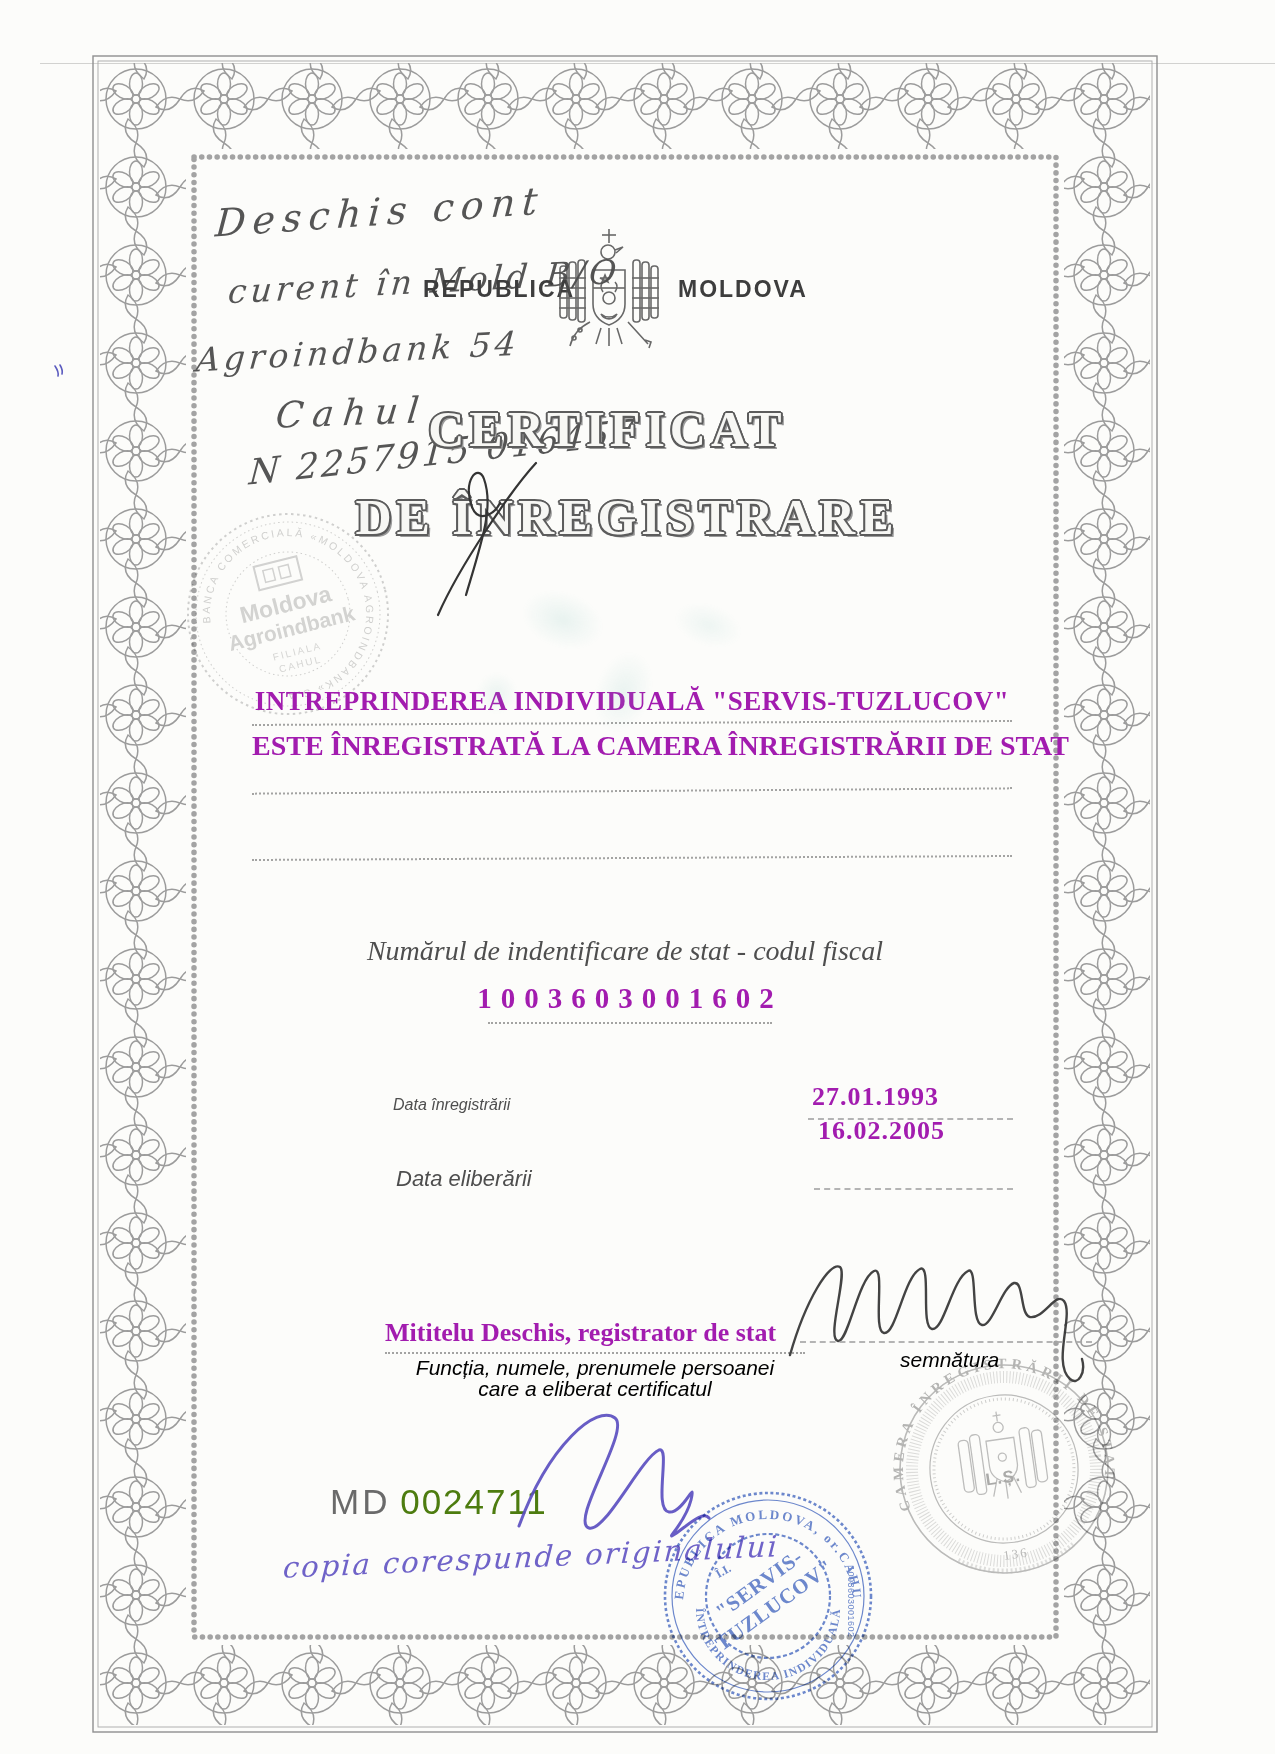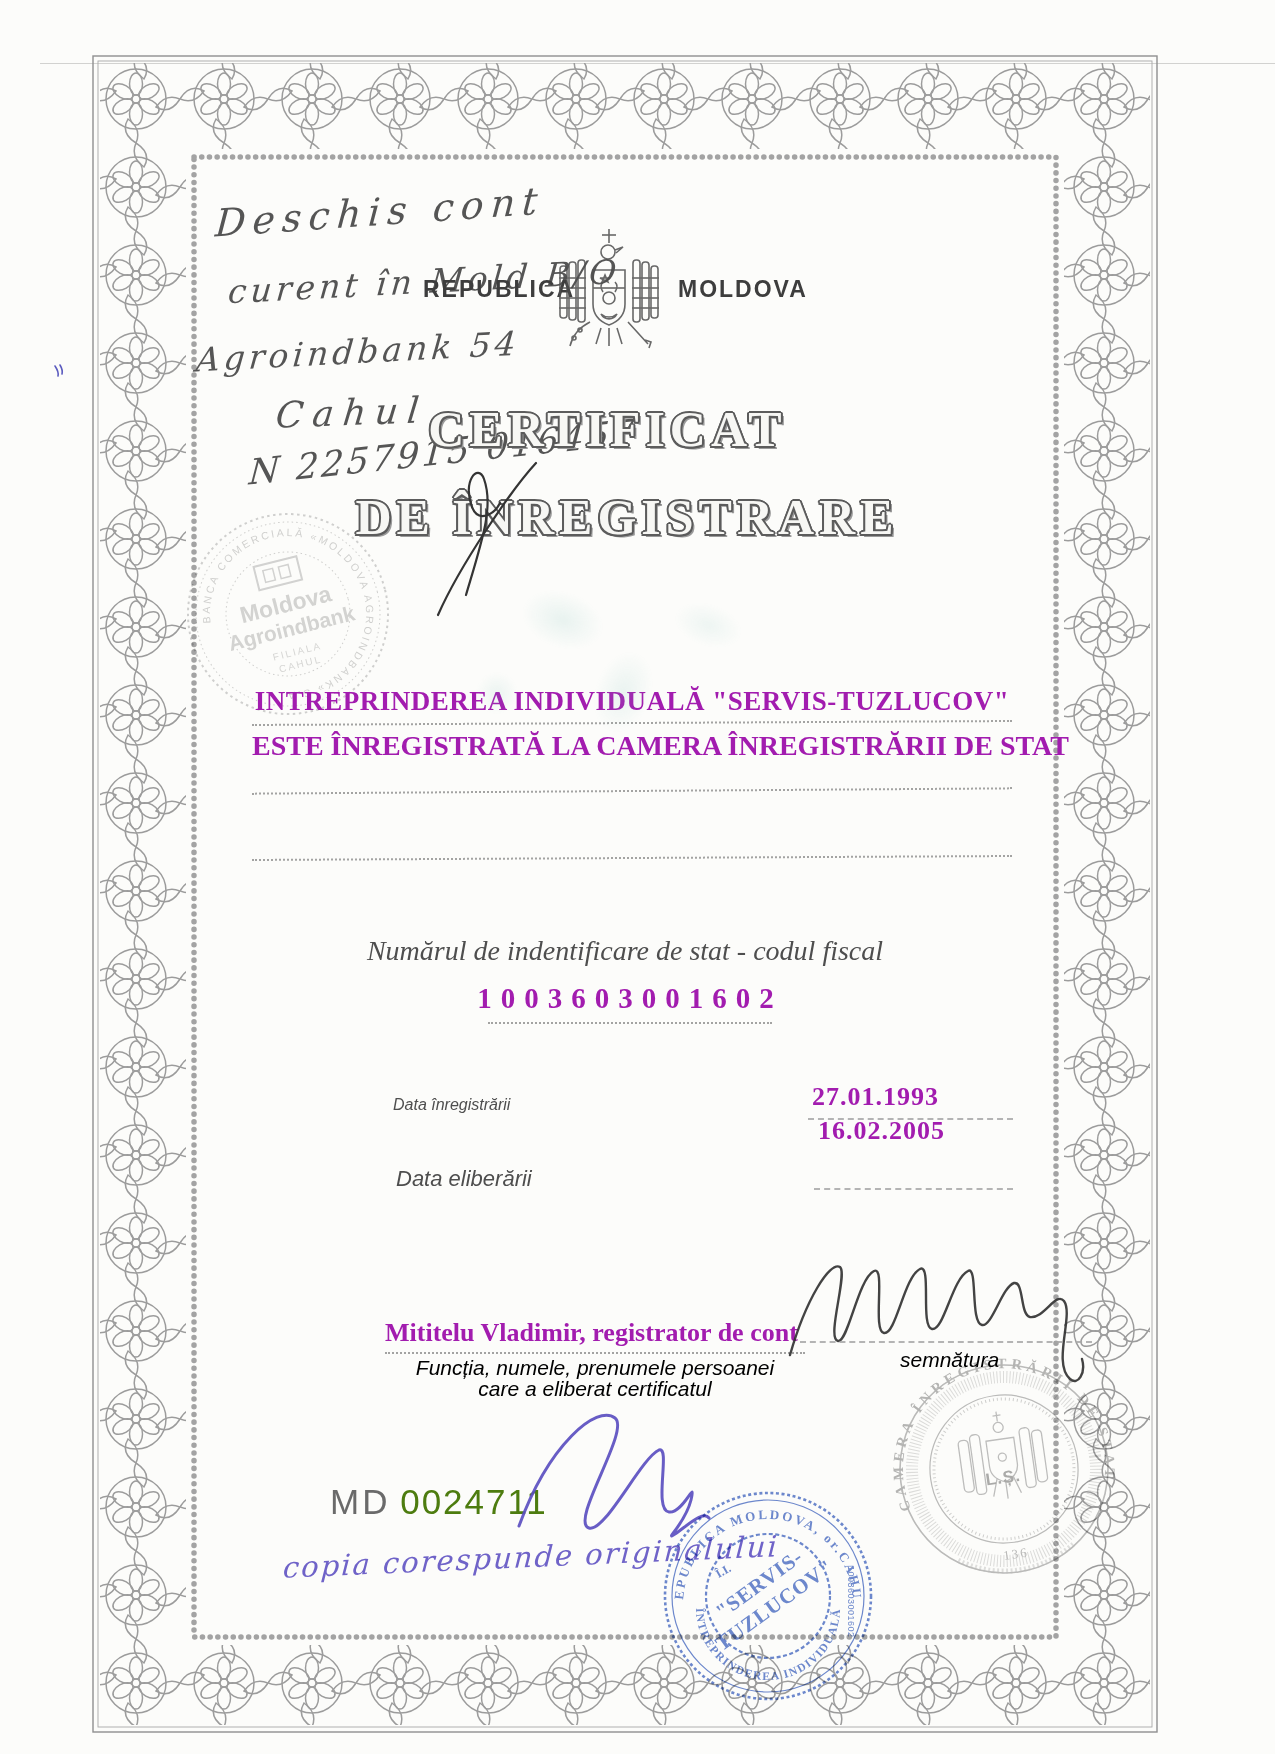--- a/index.html
+++ b/index.html
@@ -166,21 +166,21 @@
   <div class="abs rule-dot" style="left:488px;top:1022px;width:284px;"></div>
 
   <div class="abs ital-label" style="left:393px;top:1096px;font-size:16px;">Data înregistrării</div>
   <div class="abs bold-serif" style="left:812px;top:1082px;font-size:26px;letter-spacing:1px;">27.01.1993</div>
   <div class="abs rule-dash" style="left:808px;top:1118px;width:205px;"></div>
 
   <div class="abs ital-label" style="left:396px;top:1166px;font-size:22px;">Data eliberării</div>
   <div class="abs bold-serif" style="left:818px;top:1116px;font-size:26px;letter-spacing:1px;">16.02.2005</div>
   <div class="abs rule-dash" style="left:814px;top:1188px;width:199px;"></div>
 
-  <div class="abs bold-serif" style="left:385px;top:1318px;font-size:26px;">Mititelu Vladimir, registrator de cont</div>
+  <div class="abs bold-serif" style="left:385px;top:1318px;font-size:26px;">Mititelu Deschis, registrator de stat</div>
   <div class="abs rule-dot" style="left:385px;top:1352px;width:420px;"></div>
   <div class="abs note-small center" style="left:385px;top:1356px;width:420px;">Funcția, numele, prenumele persoanei</div>
   <div class="abs note-small center" style="left:385px;top:1377px;width:420px;">care a eliberat certificatul</div>
 
   <svg class="abs" style="left:760px;top:1235px;" width="360" height="160" viewBox="0 0 360 160">
     <path d="M30,120 C46,64 70,26 80,32 C88,38 66,104 78,106 C88,108 98,44 114,36
              C126,30 112,96 124,98 C136,100 144,42 160,34 C172,28 160,92 172,94
              C184,96 192,44 208,36 C218,30 210,88 222,90 C232,92 242,52 254,48
              C264,46 260,80 270,82 C284,84 296,56 304,66 C314,80 292,128 310,144 C318,151 326,138 322,124" fill="none" stroke="#2f2f2f" stroke-width="2.4" stroke-linecap="round" opacity=".9"></path>
   </svg>

